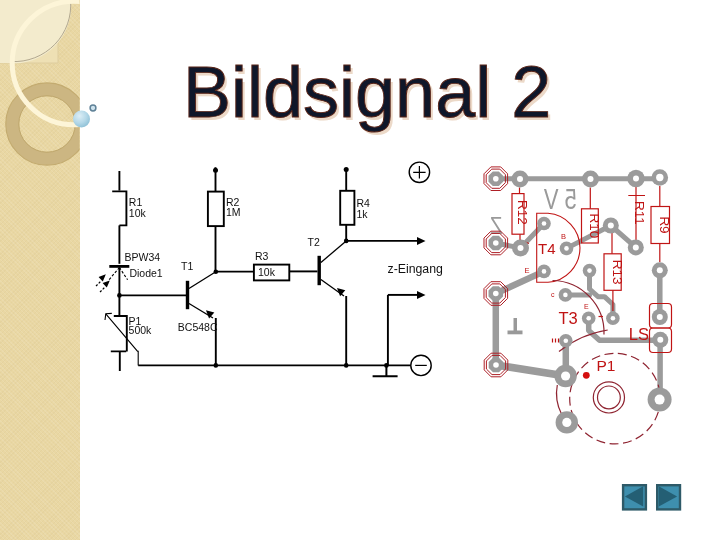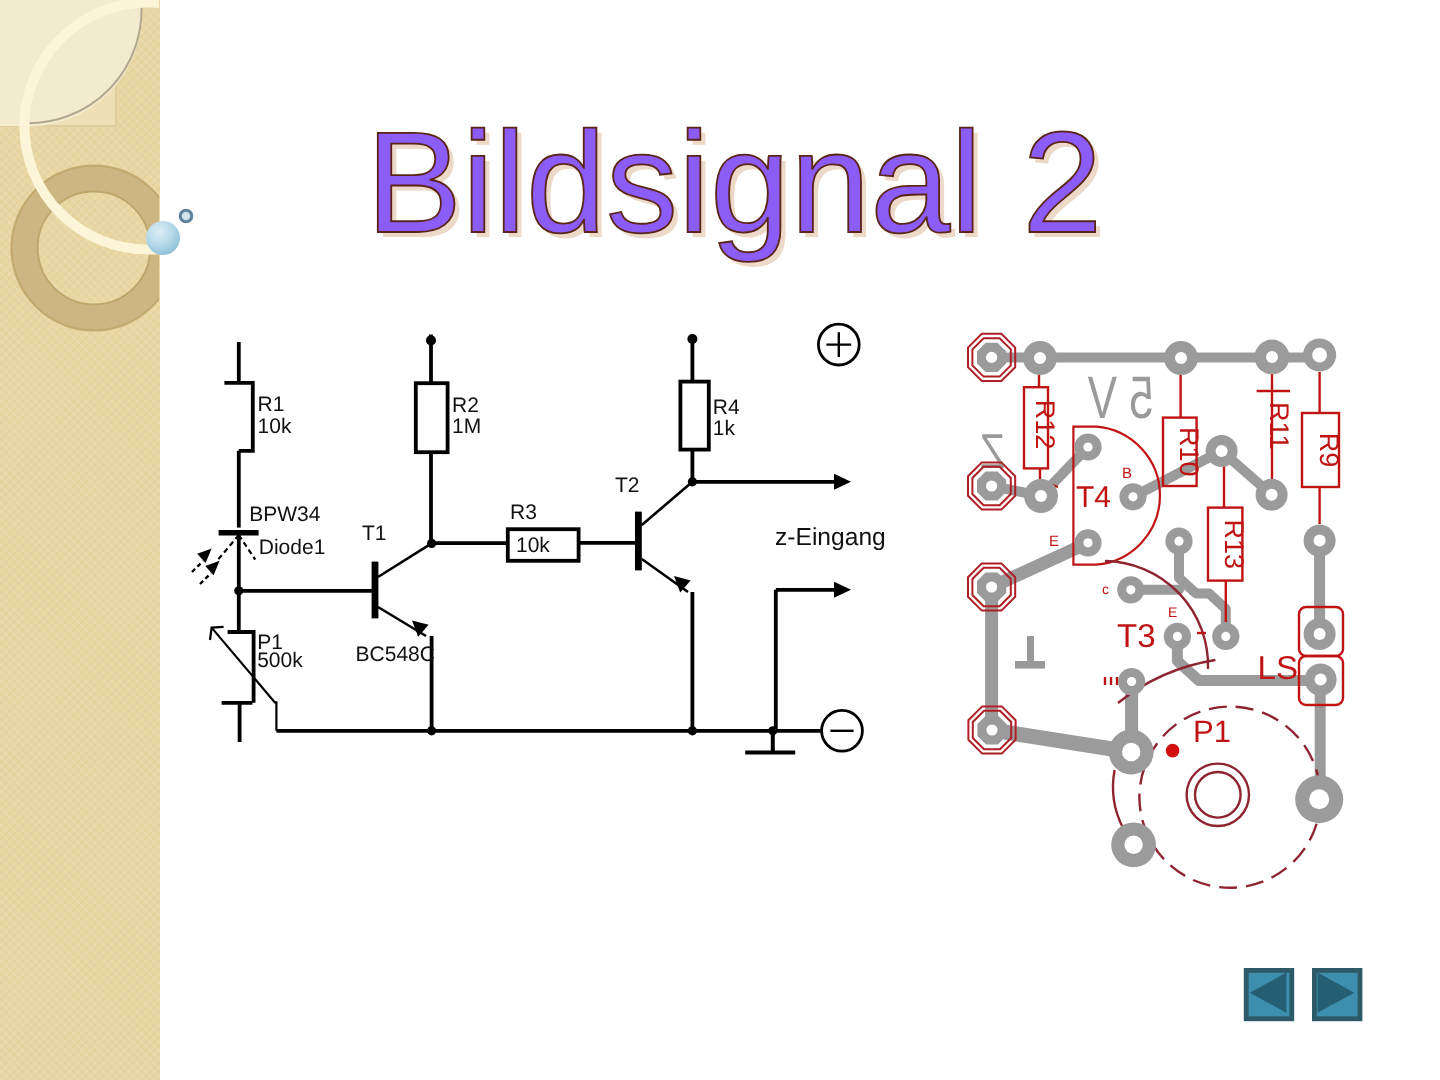--- a/index.html
+++ b/index.html
@@ -1,20 +1,20 @@
 <!DOCTYPE html>
 <html><head>
 <meta charset="utf-8">
 <style>
   html,body{margin:0;padding:0;}
   body{width:720px;height:540px;position:relative;background:#ffffff;overflow:hidden;
        font-family:"Liberation Sans",sans-serif;}
   #sidebar{position:absolute;left:0;top:0;width:80px;height:540px;background:#e9d7a3;}
   #sidebar:after{content:'';position:absolute;inset:0;background:repeating-linear-gradient(45deg,rgba(255,255,255,.10) 0 1px,transparent 1px 3px),repeating-linear-gradient(-45deg,rgba(198,178,122,.12) 0 1px,transparent 1px 3px);}
-  #title{position:absolute;left:183px;top:56px;font-size:72px;color:#8b5cf6;
+  #title{position:absolute;left:183px;top:56px;font-size:72px;color:#0f172a;
          -webkit-text-stroke:0.9px #5a2417;letter-spacing:0;white-space:nowrap;line-height:1;
          text-shadow:2.5px 2.5px 0 #ecd9c8;}
   svg{position:absolute;left:0;top:0;}
 </style>
 </head>
 <body>
 
 <div id="sidebar"></div>
 
 <svg id="deco" width="130" height="240" viewBox="0 0 130 240" style="left:0;top:0">

